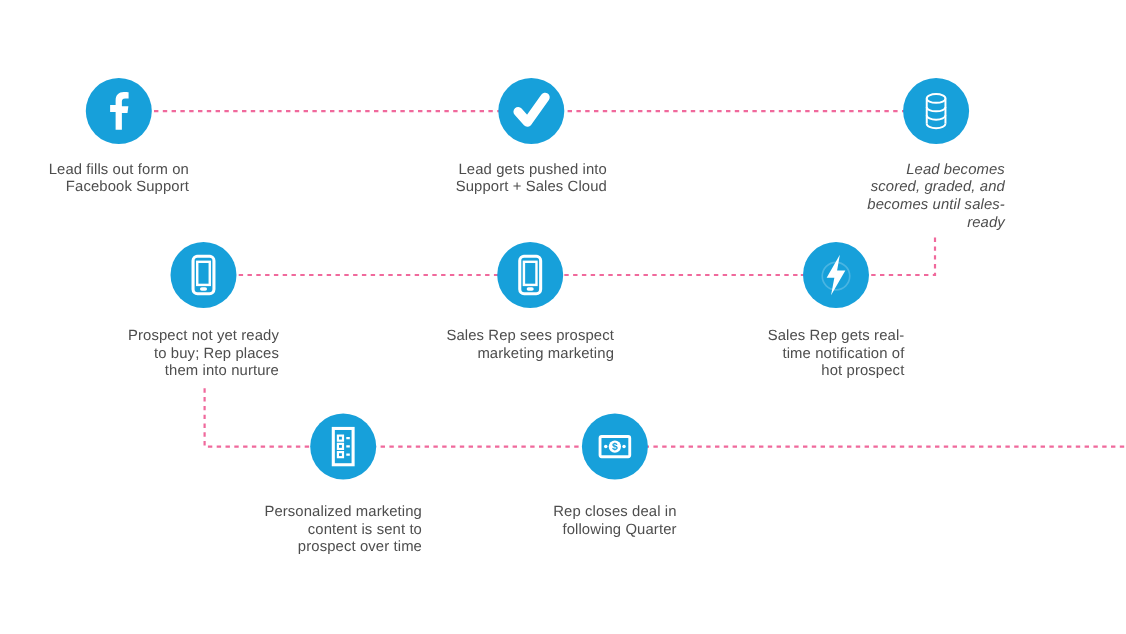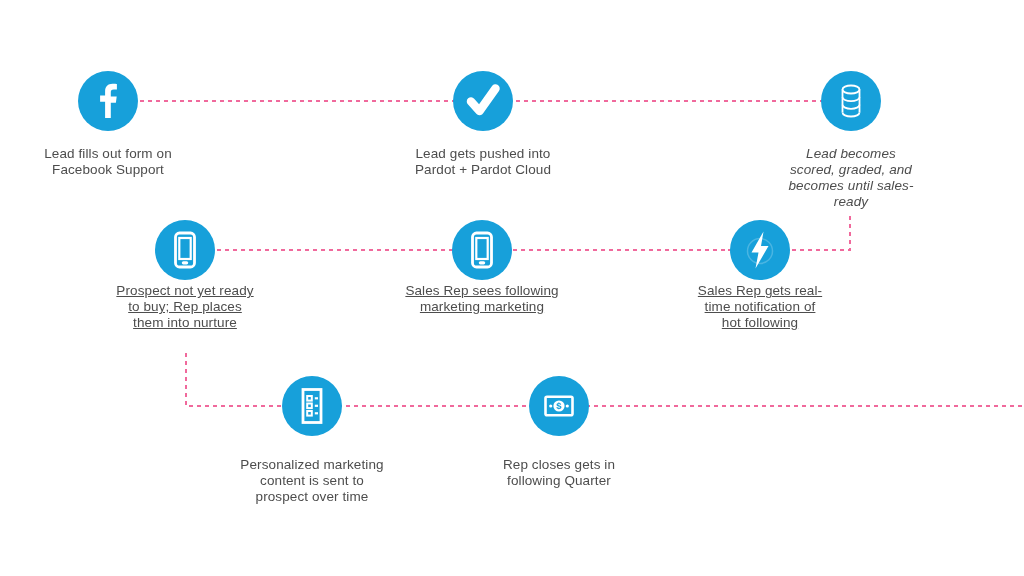--- a/index.html
+++ b/index.html
@@ -18,28 +18,28 @@
     z-index:1;
   }
   .circle{
     width:60px;height:60px;border-radius:50%;
     background:#17a0da;
     display:flex;align-items:center;justify-content:center;
     flex:0 0 auto;
   }
   .circle svg{display:block;}
   .label{
-    text-align:center;
+    text-align:right;
     color:#4d4d4d;
     font-size:13.5px;
     line-height:16px;
     letter-spacing:0.1px;
   }
   .row1 .label{margin-top:15px;}
-  .row2 .label{margin-top:3px;text-decoration:underline;}
+  .row2 .label{margin-top:17px;}
   .row3 .label{margin-top:21px;}
 </style>
 </head>
 <body>
 
 <div id="canvas">
 
   <svg id="connectors" width="1024" height="576" viewBox="0 0 1024 576">
     <g fill="none" stroke="#f0699c" stroke-width="2" stroke-dasharray="4 4">
       <path d="M108 101 H851"></path>
@@ -63,21 +63,21 @@
   </div>
 
   <div class="step row1" style="left:383px;top:71px;">
     <div class="circle">
       <svg width="60" height="60" viewBox="0 0 60 60">
         <path d="M18 30.5 L26.5 40 L42.5 17.5" fill="none" stroke="#fff" stroke-width="8.5" stroke-linecap="round" stroke-linejoin="round"></path>
       </svg>
     </div>
     <div class="label">
       <div>Lead gets pushed into</div>
-      <div>Pardot + Pardot Cloud</div>
+      <div>Support + Sales Cloud</div>
     </div>
   </div>
 
   <div class="step row1" style="left:751px;top:71px;font-style:italic;">
     <div class="circle">
       <svg width="60" height="60" viewBox="0 0 60 60" fill="none" stroke="#fff" stroke-width="1.8">
         <ellipse cx="30" cy="18.5" rx="8.5" ry="4"></ellipse>
         <path d="M21.5 18.5 V41.5 M38.5 18.5 V41.5"></path>
         <path d="M21.5 26.2 a8.5 4 0 0 0 17 0"></path>
         <path d="M21.5 33.8 a8.5 4 0 0 0 17 0"></path>
@@ -109,36 +109,36 @@
 
   <div class="step row2" style="left:382px;top:220px;">
     <div class="circle">
       <svg width="60" height="60" viewBox="0 0 60 60">
         <rect x="20.5" y="13" width="19" height="34" rx="4" fill="none" stroke="#fff" stroke-width="2.8"></rect>
         <rect x="24.3" y="18" width="11.4" height="21" fill="none" stroke="#fff" stroke-width="2.2"></rect>
         <rect x="26.8" y="41.2" width="6.4" height="3.2" rx="1.6" fill="#fff"></rect>
       </svg>
     </div>
     <div class="label">
-      <div>Sales Rep sees following</div>
+      <div>Sales Rep sees prospect</div>
       <div>marketing marketing</div>
     </div>
   </div>
 
   <div class="step row2" style="left:660px;top:220px;">
     <div class="circle">
       <svg width="60" height="60" viewBox="0 0 60 60">
         <circle cx="30" cy="31" r="12.5" fill="none" stroke="rgba(255,255,255,0.22)" stroke-width="1.5"></circle>
         <path d="M33.5 11.5 L21.5 32.5 L28.5 32.5 L25.5 48.5 L38.5 26 L31 26 Z" fill="#fff"></path>
       </svg>
     </div>
     <div class="label">
       <div>Sales Rep gets real-</div>
       <div>time notification of</div>
-      <div>hot following</div>
+      <div>hot prospect</div>
     </div>
   </div>
 
   <div class="step row3" style="left:212px;top:376px;">
     <div class="circle">
       <svg width="60" height="60" viewBox="0 0 60 60" fill="none" stroke="#fff">
         <rect x="21" y="13.5" width="18" height="33" stroke-width="2.8"></rect>
         <rect x="25.2" y="20" width="4.6" height="4.6" stroke-width="2"></rect>
         <rect x="25.2" y="27.5" width="4.6" height="4.6" stroke-width="2"></rect>
         <rect x="25.2" y="35" width="4.6" height="4.6" stroke-width="2"></rect>
@@ -158,19 +158,19 @@
     <div class="circle">
       <svg width="60" height="60" viewBox="0 0 60 60">
         <rect x="16.5" y="20.8" width="27" height="18.4" rx="1.5" fill="none" stroke="#fff" stroke-width="2.6"></rect>
         <circle cx="30" cy="30" r="5.6" fill="#fff"></circle>
         <text x="30" y="33.4" text-anchor="middle" font-family="Liberation Sans, sans-serif" font-size="9.5" font-weight="bold" fill="#17a0da">$</text>
         <circle cx="21.7" cy="30" r="1.6" fill="#fff"></circle>
         <circle cx="38.3" cy="30" r="1.6" fill="#fff"></circle>
       </svg>
     </div>
     <div class="label">
-      <div>Rep closes gets in</div>
+      <div>Rep closes deal in</div>
       <div>following Quarter</div>
     </div>
   </div>
 
 
 </div>
 
 </body></html>

